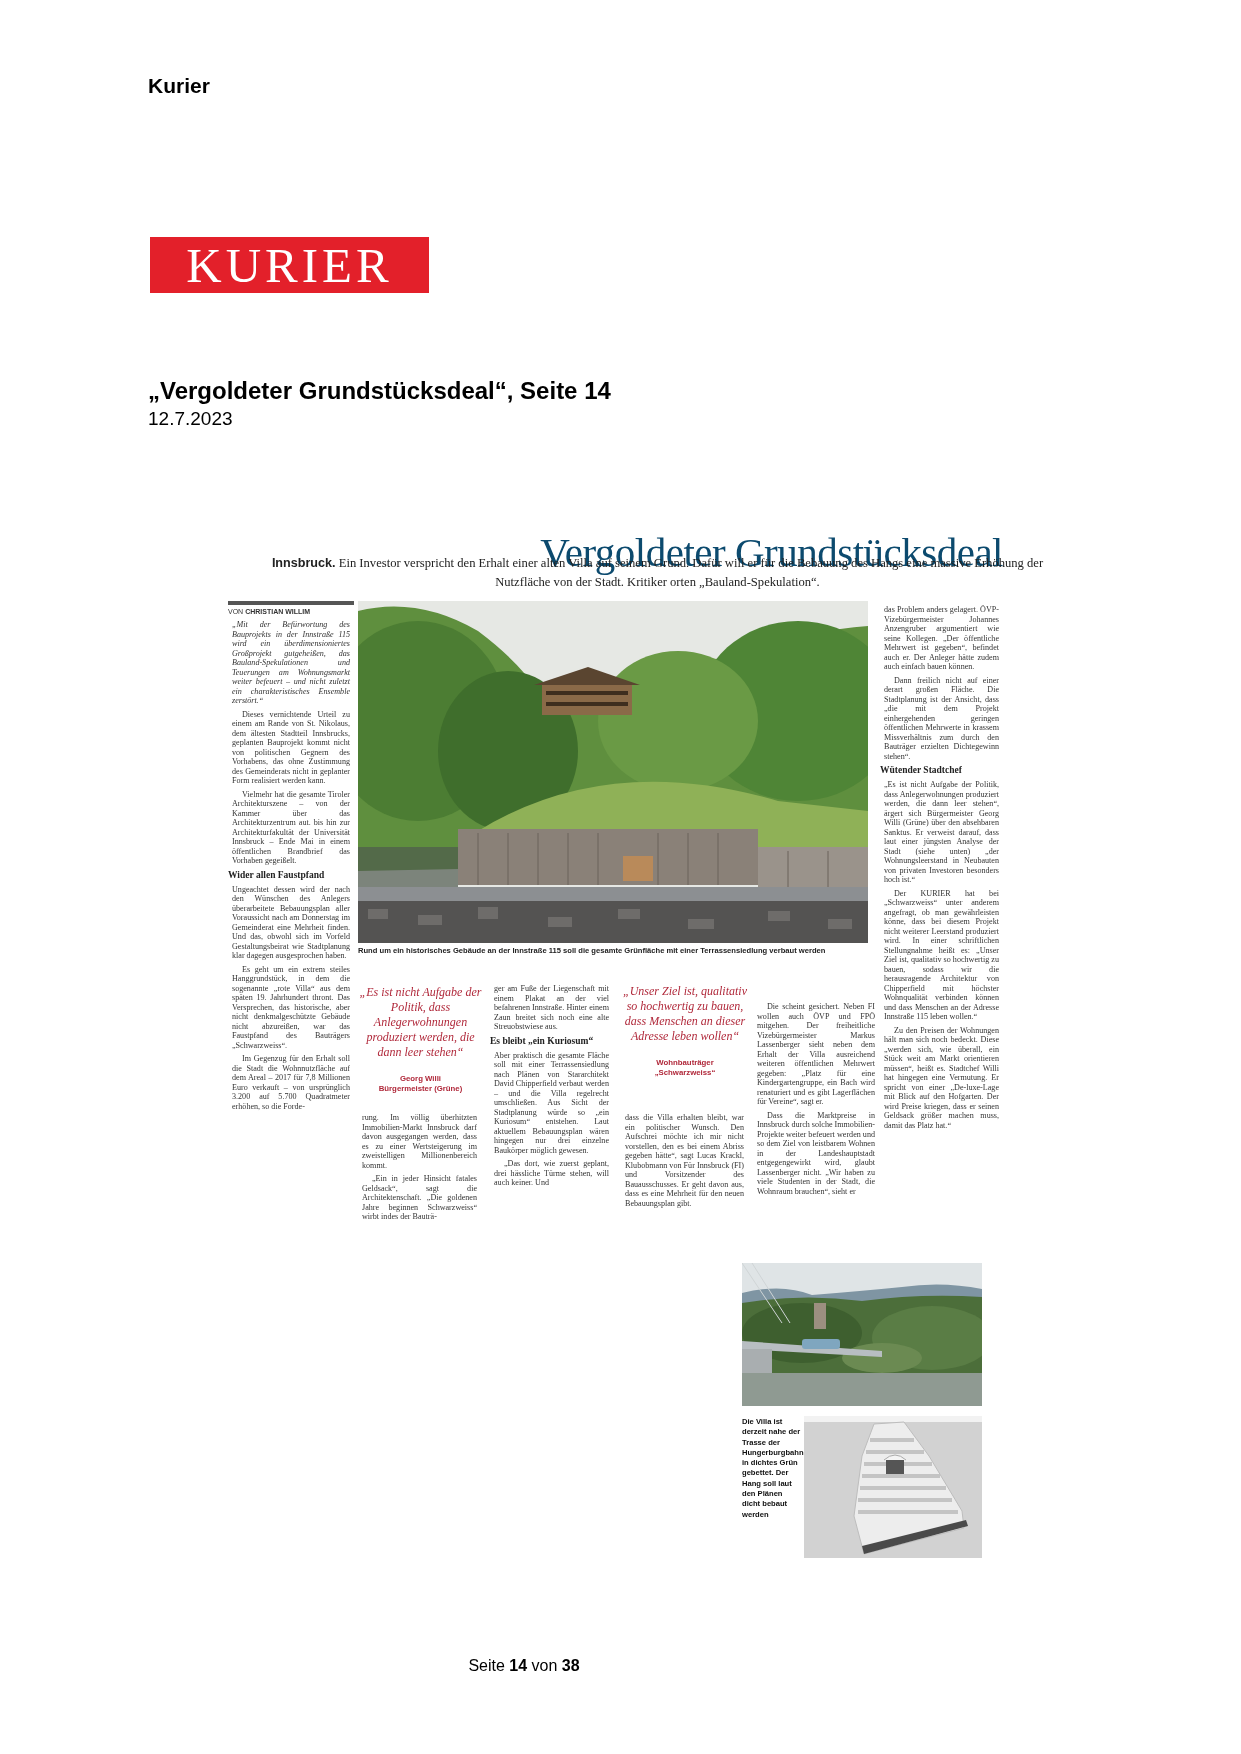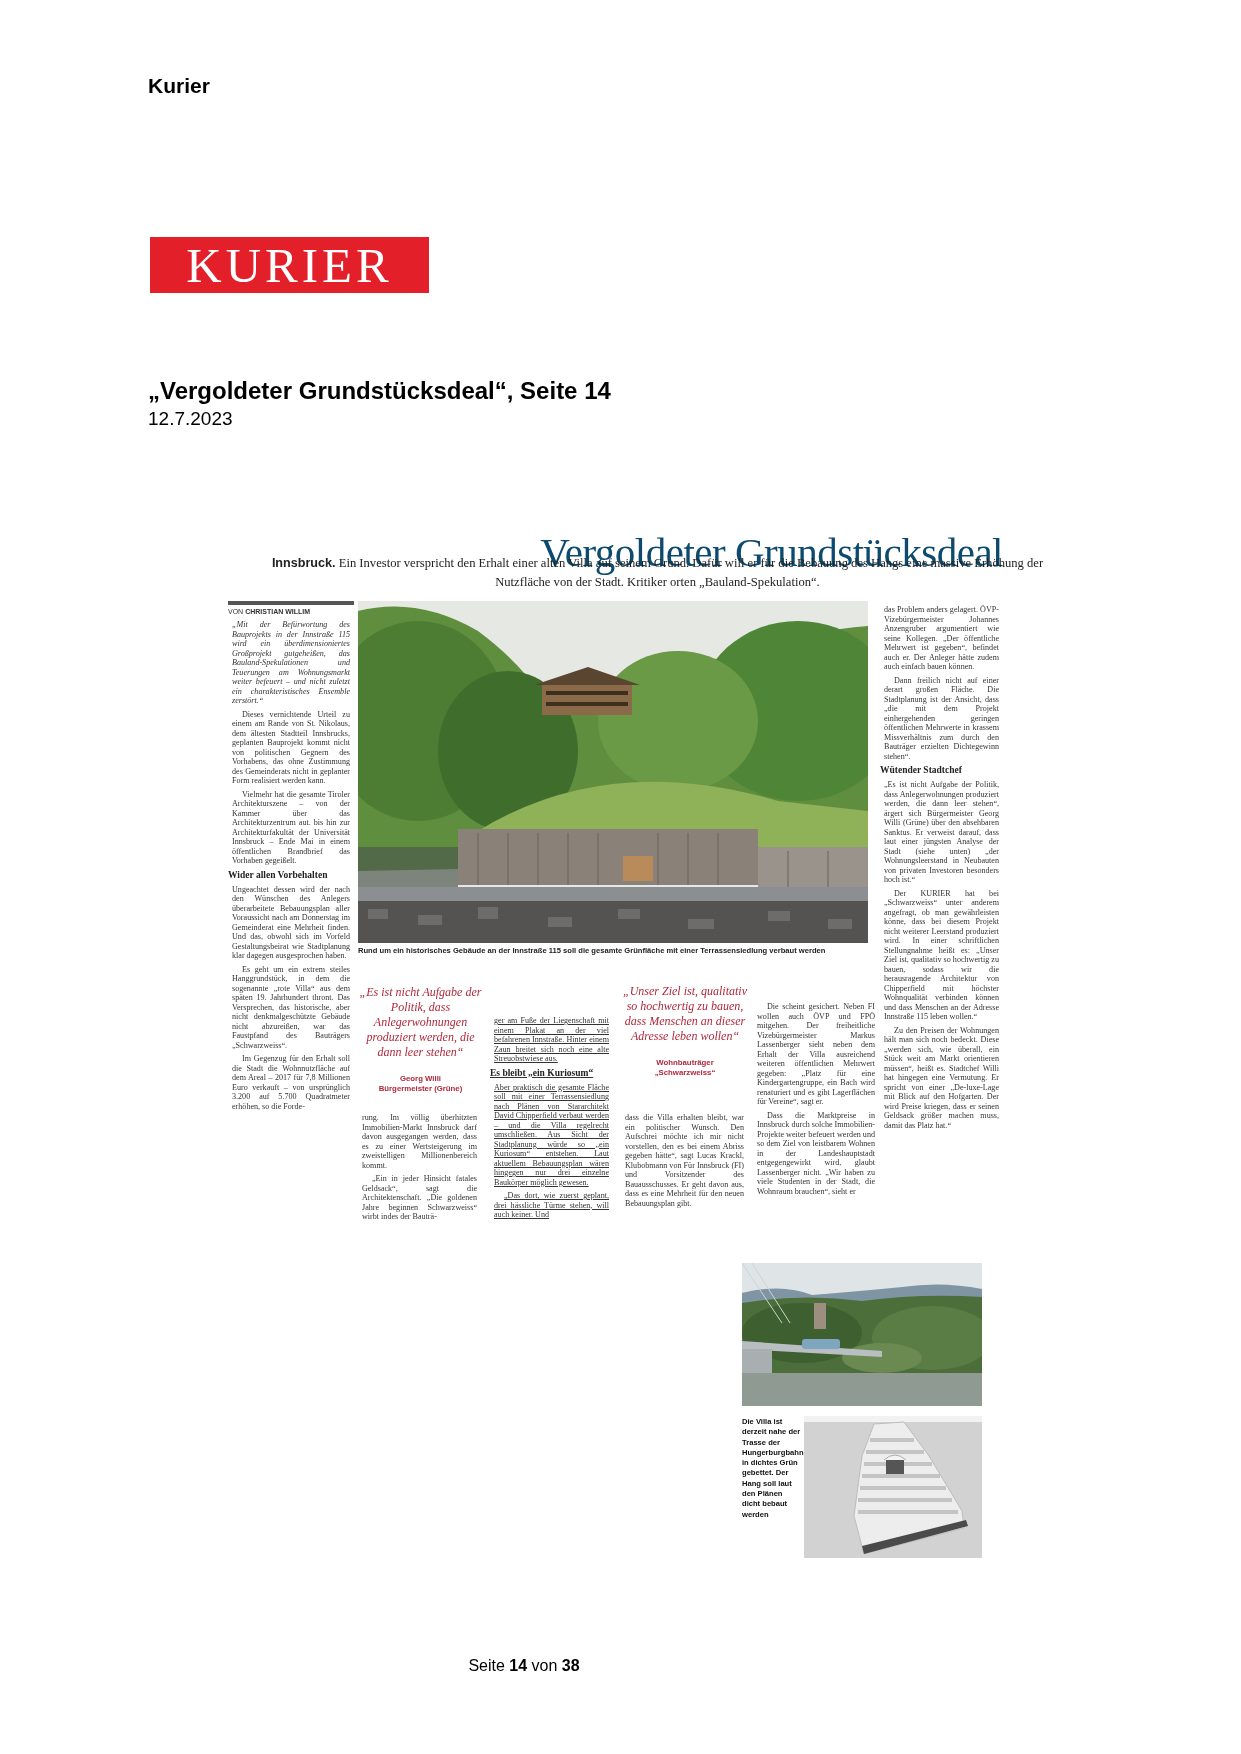--- a/index.html
+++ b/index.html
@@ -53,21 +53,21 @@
 <div class="abs clip">
   <div class="headline">Vergoldeter Grundstücksdeal</div>
   <div class="lead"><b>Innsbruck.</b><span> Ein Investor verspricht den Erhalt einer alten Villa auf seinem Grund. Dafür will er für die Bebauung des Hangs eine massive Erhöhung der Nutzfläche von der Stadt. Kritiker orten „Bauland-Spekulation“.</span></div>
 
   <div class="col" style="left:0; top:101px; width:126px;">
     <div class="byline-bar"></div>
     <div class="byline"><span>VON </span><b>CHRISTIAN WILLIM</b></div>
     <p class="noind it">„Mit der Befürwortung des Bauprojekts in der Innstraße 115 wird ein überdimensioniertes Großprojekt gutgeheißen, das Bauland-Spekulationen und Teuerungen am Wohnungsmarkt weiter befeuert – und nicht zuletzt ein charakteristisches Ensemble zerstört.“</p>
     <p>Dieses vernichtende Urteil zu einem am Rande von St. Nikolaus, dem ältesten Stadtteil Innsbrucks, geplanten Bauprojekt kommt nicht von politischen Gegnern des Vorhabens, das ohne Zustimmung des Gemeinderats nicht in geplanter Form realisiert werden kann.</p>
     <p>Vielmehr hat die gesamte Tiroler Architekturszene – von der Kammer über das Architekturzentrum aut. bis hin zur Architekturfakultät der Universität Innsbruck – Ende Mai in einem öffentlichen Brandbrief das Vorhaben gegeißelt.</p>
-    <h4>Wider allen Vorbehalten</h4>
+    <h4>Wider allen Faustpfand</h4>
     <p class="noind">Ungeachtet dessen wird der nach den Wünschen des Anlegers überarbeitete Bebauungsplan aller Voraussicht nach am Donnerstag im Gemeinderat eine Mehrheit finden. Und das, obwohl sich im Vorfeld Gestaltungsbeirat wie Stadtplanung klar dagegen ausgesprochen haben.</p>
     <p>Es geht um ein extrem steiles Hanggrundstück, in dem die sogenannte „rote Villa“ aus dem späten 19. Jahrhundert thront. Das Versprechen, das historische, aber nicht denkmalgeschützte Gebäude nicht abzureißen, war das Faustpfand des Bauträgers „Schwarzweiss“.</p>
     <p>Im Gegenzug für den Erhalt soll die Stadt die Wohnnutzfläche auf dem Areal – 2017 für 7,8 Millionen Euro verkauft – von ursprünglich 3.200 auf 5.700 Quadratmeter erhöhen, so die Forde-</p>
   </div>
 
   <div class="photo-main">
     <svg width="510" height="342" viewBox="0 0 510 342">
       <rect width="510" height="342" fill="#e6e8e4"></rect>
       <path d="M0 10 Q60 -5 120 30 Q160 60 180 90 L260 80 Q320 50 380 60 Q440 30 510 25 L510 260 L0 270 Z" fill="#5f8f3e"></path>
       <ellipse cx="60" cy="120" rx="90" ry="100" fill="#4c7d33"></ellipse>
@@ -116,21 +116,21 @@
     <div>„Es ist nicht Aufgabe der Politik, dass Anlegerwohnungen produziert werden, die dann leer stehen“</div>
     <div class="src">Georg Willi</div>
     <div class="src" style="margin-top:0">Bürgermeister (Grüne)</div>
   </div>
 
   <div class="col" style="left:130px; top:609px; width:123px;">
     <p class="noind">rung. Im völlig überhitzten Immobilien-Markt Innsbruck darf davon ausgegangen werden, dass es zu einer Wertsteigerung im zweistelligen Millionenbereich kommt.</p>
     <p>„Ein in jeder Hinsicht fatales Geldsack“, sagt die Architektenschaft. „Die goldenen Jahre beginnen Schwarzweiss“ wirbt indes der Bauträ-</p>
   </div>
 
-  <div class="col" style="left:262px; top:512px; width:123px;text-decoration:underline;">
+  <div class="col" style="left:262px; top:480px; width:123px;">
     <p class="noind">ger am Fuße der Liegenschaft mit einem Plakat an der viel befahrenen Innstraße. Hinter einem Zaun breitet sich noch eine alte Streuobstwiese aus.</p>
     <h4>Es bleibt „ein Kuriosum“</h4>
     <p class="noind">Aber praktisch die gesamte Fläche soll mit einer Terrassensiedlung nach Plänen von Stararchitekt David Chipperfield verbaut werden – und die Villa regelrecht umschließen. Aus Sicht der Stadtplanung würde so „ein Kuriosum“ entstehen. Laut aktuellem Bebauungsplan wären hingegen nur drei einzelne Baukörper möglich gewesen.</p>
     <p>„Das dort, wie zuerst geplant, drei hässliche Türme stehen, will auch keiner. Und</p>
   </div>
 
   <div class="quote" style="left:393px; top:484px; width:128px;">
     <div>„Unser Ziel ist, qualitativ so hochwertig zu bauen, dass Menschen an dieser Adresse leben wollen“</div>
     <div class="src">Wohnbauträger</div>
     <div class="src" style="margin-top:0">„Schwarzweiss“</div>

